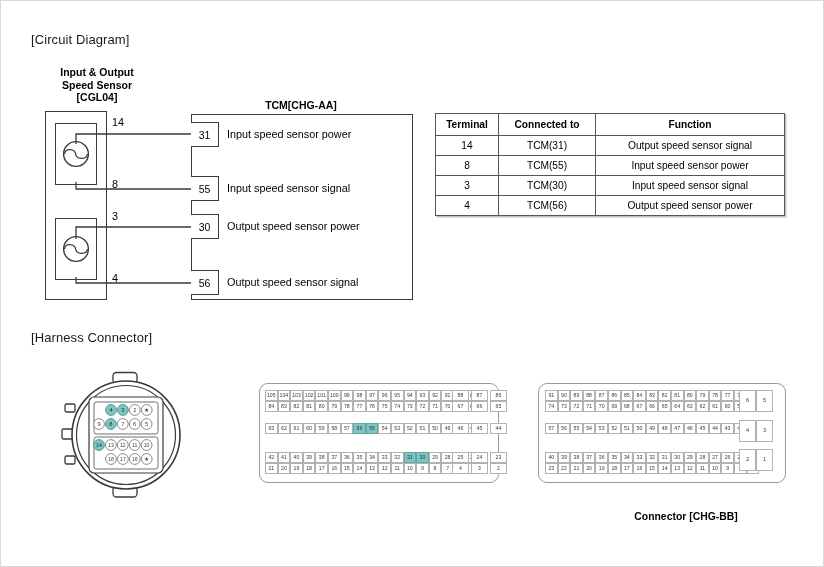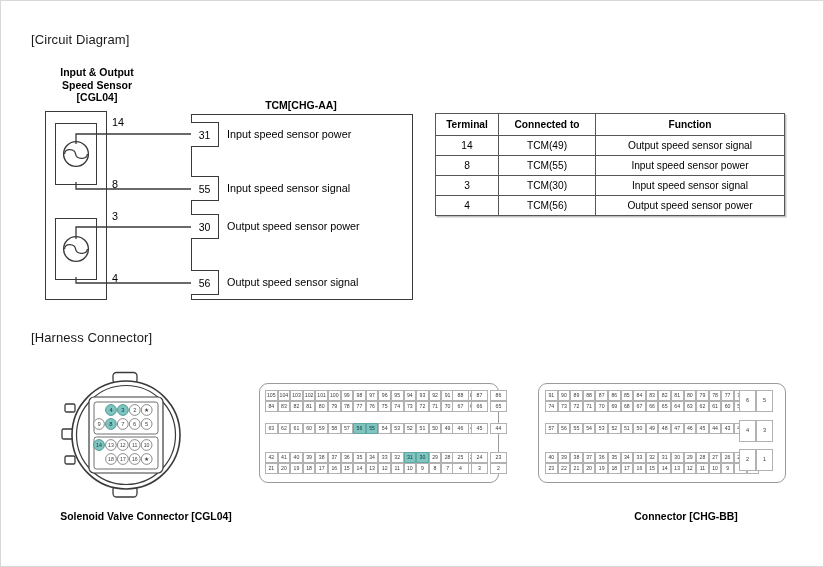--- a/index.html
+++ b/index.html
@@ -224,21 +224,21 @@
     <thead>
       <tr>
         <th class="col-term">Terminal</th>
         <th class="col-conn">Connected to</th>
         <th class="col-func">Function</th>
       </tr>
     </thead>
     <tbody id="conn-tbody">
         <tr>
           <td class="col-term">14</td>
-          <td class="col-conn">TCM(49)</td>
+          <td class="col-conn">TCM(31)</td>
           <td class="col-func">Output speed sensor signal</td>
         </tr>
         <tr>
           <td class="col-term">8</td>
           <td class="col-conn">TCM(55)</td>
           <td class="col-func">Input speed sensor power</td>
         </tr>
         <tr>
           <td class="col-term">3</td>
           <td class="col-conn">TCM(30)</td>
@@ -557,16 +557,15 @@
             <div class="cell big">4</div>
             <div class="cell big">3</div>
           </div>
           <div class="rowline" style="position: absolute; left: 0px; top: 59px;">
             <div class="cell big">2</div>
             <div class="cell big">1</div>
           </div>
         </div>
     </div>
 
-    <div class="cap" id="cap-cgl04">Solenoid Valve Connector [CGL04]</div>
     <div class="cap" id="cap-chgbb">Connector [CHG-BB]</div>
   </div>
 </div>
 
 </body></html>

